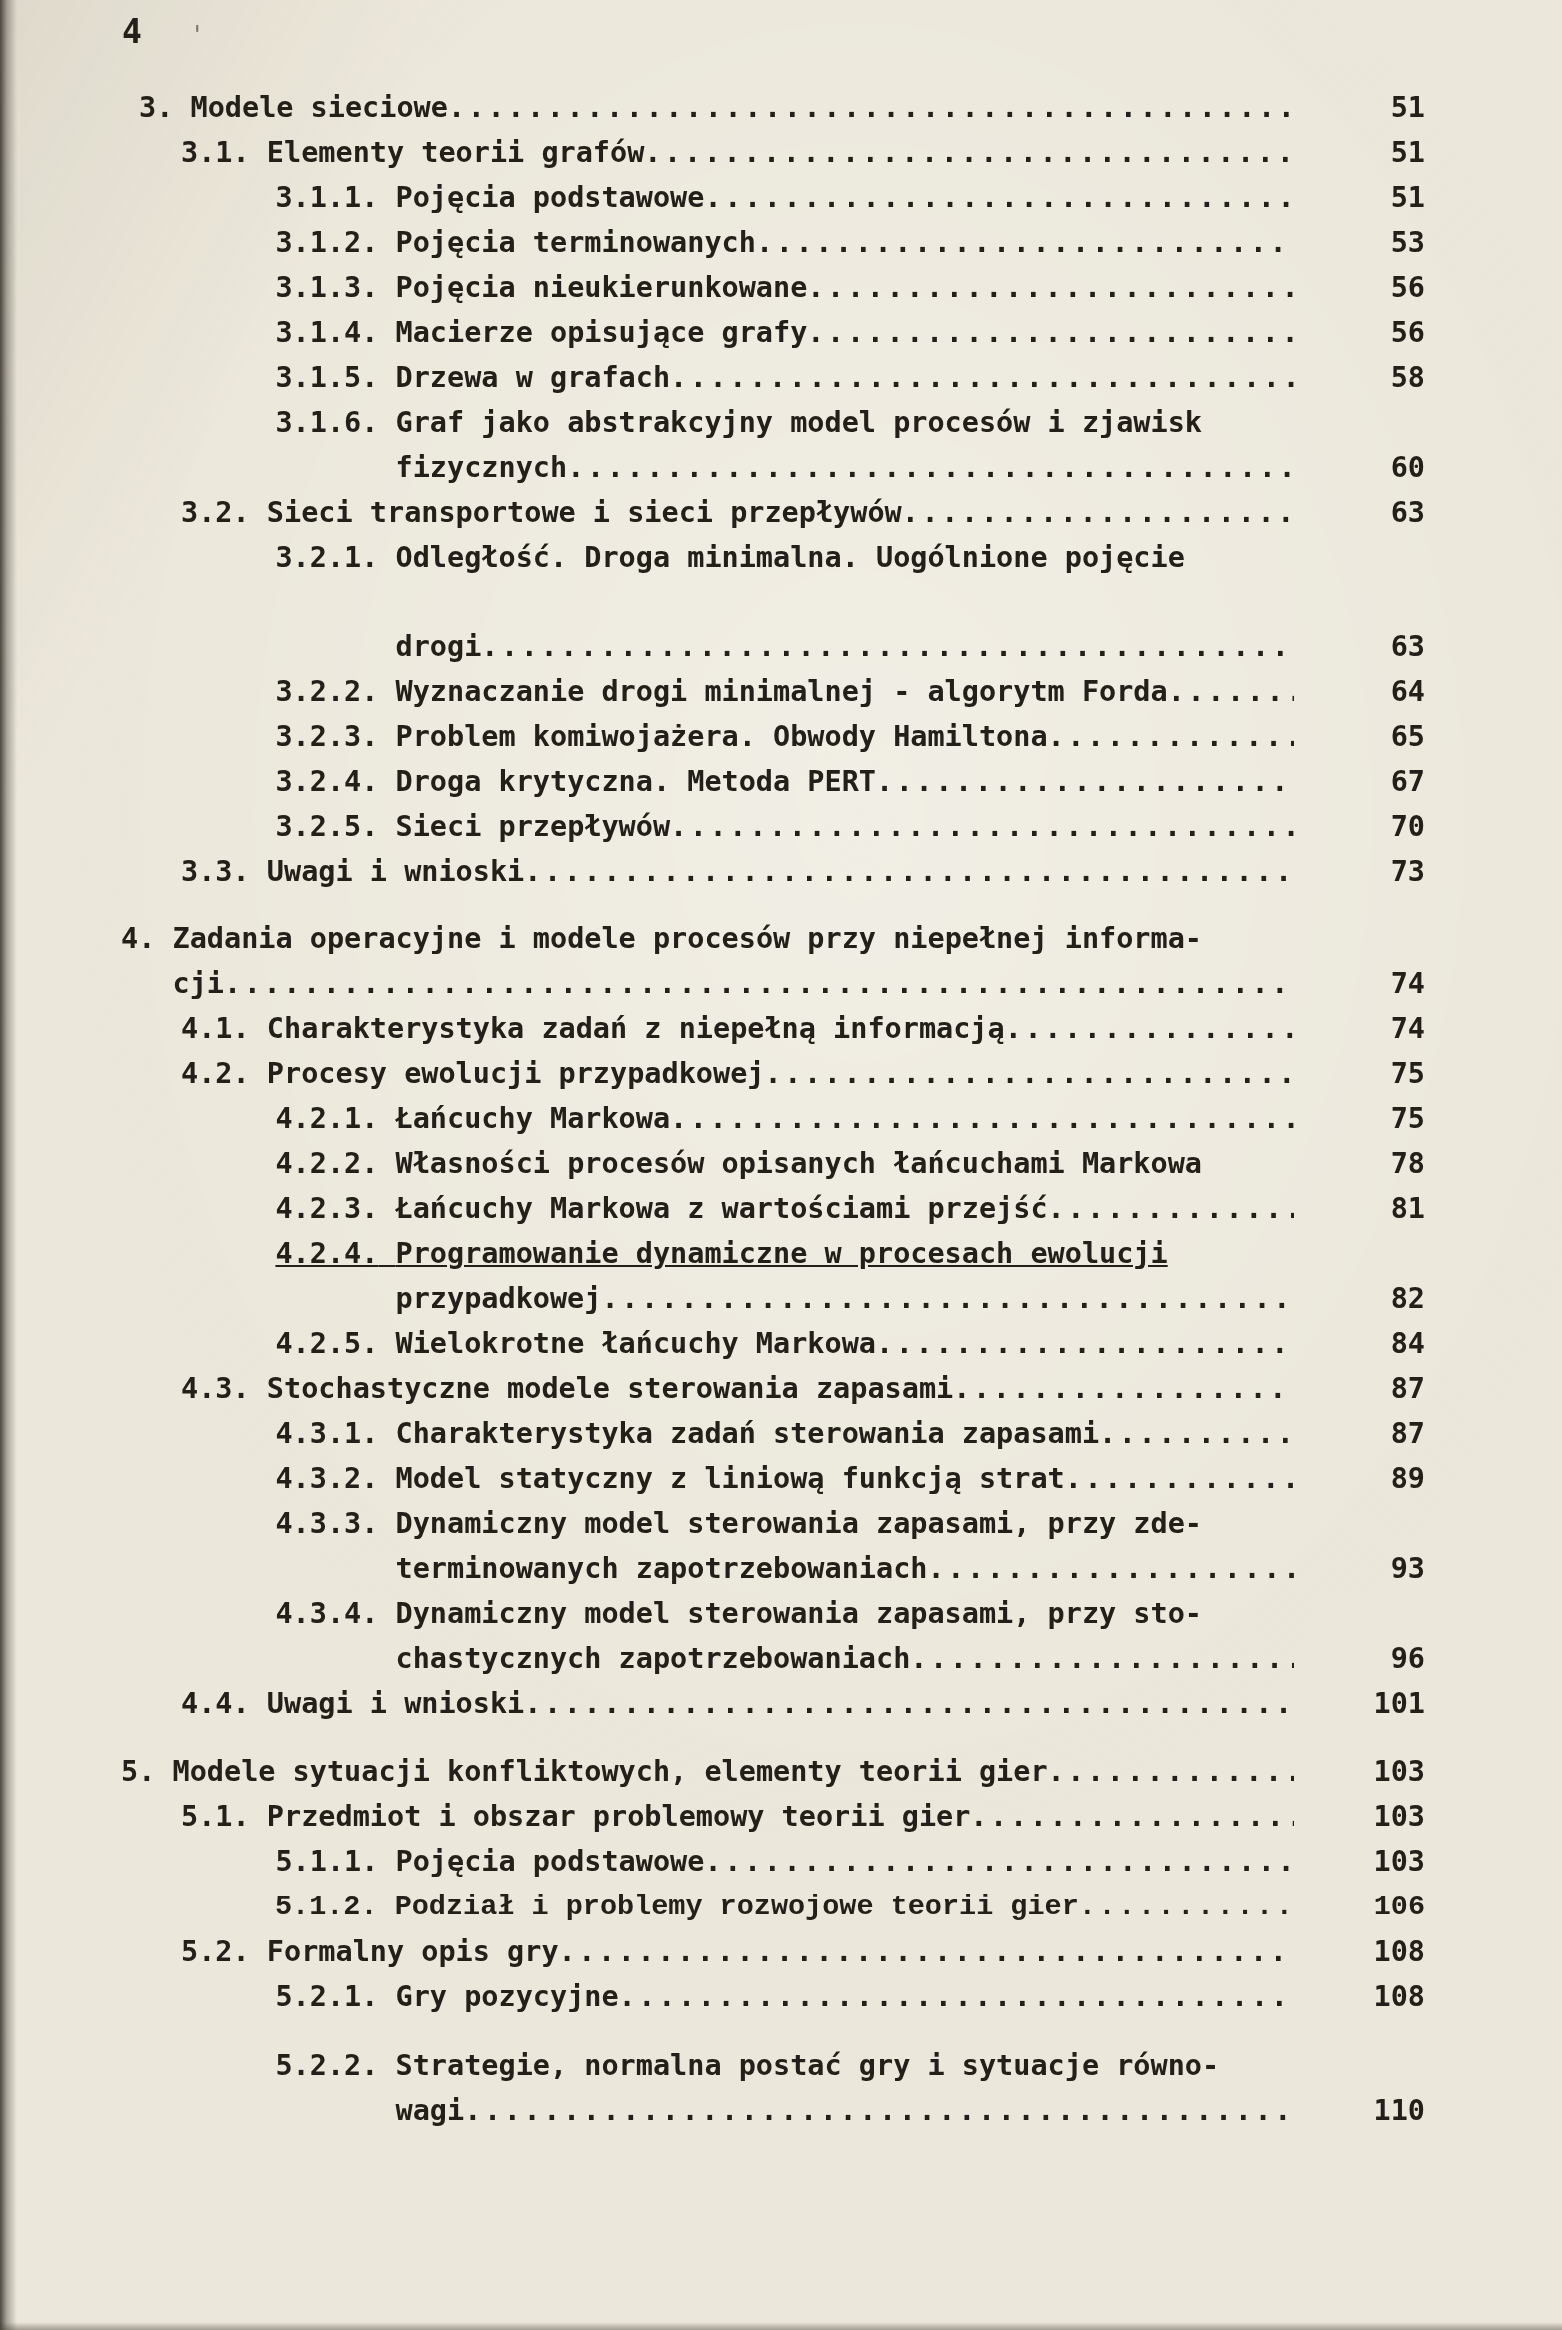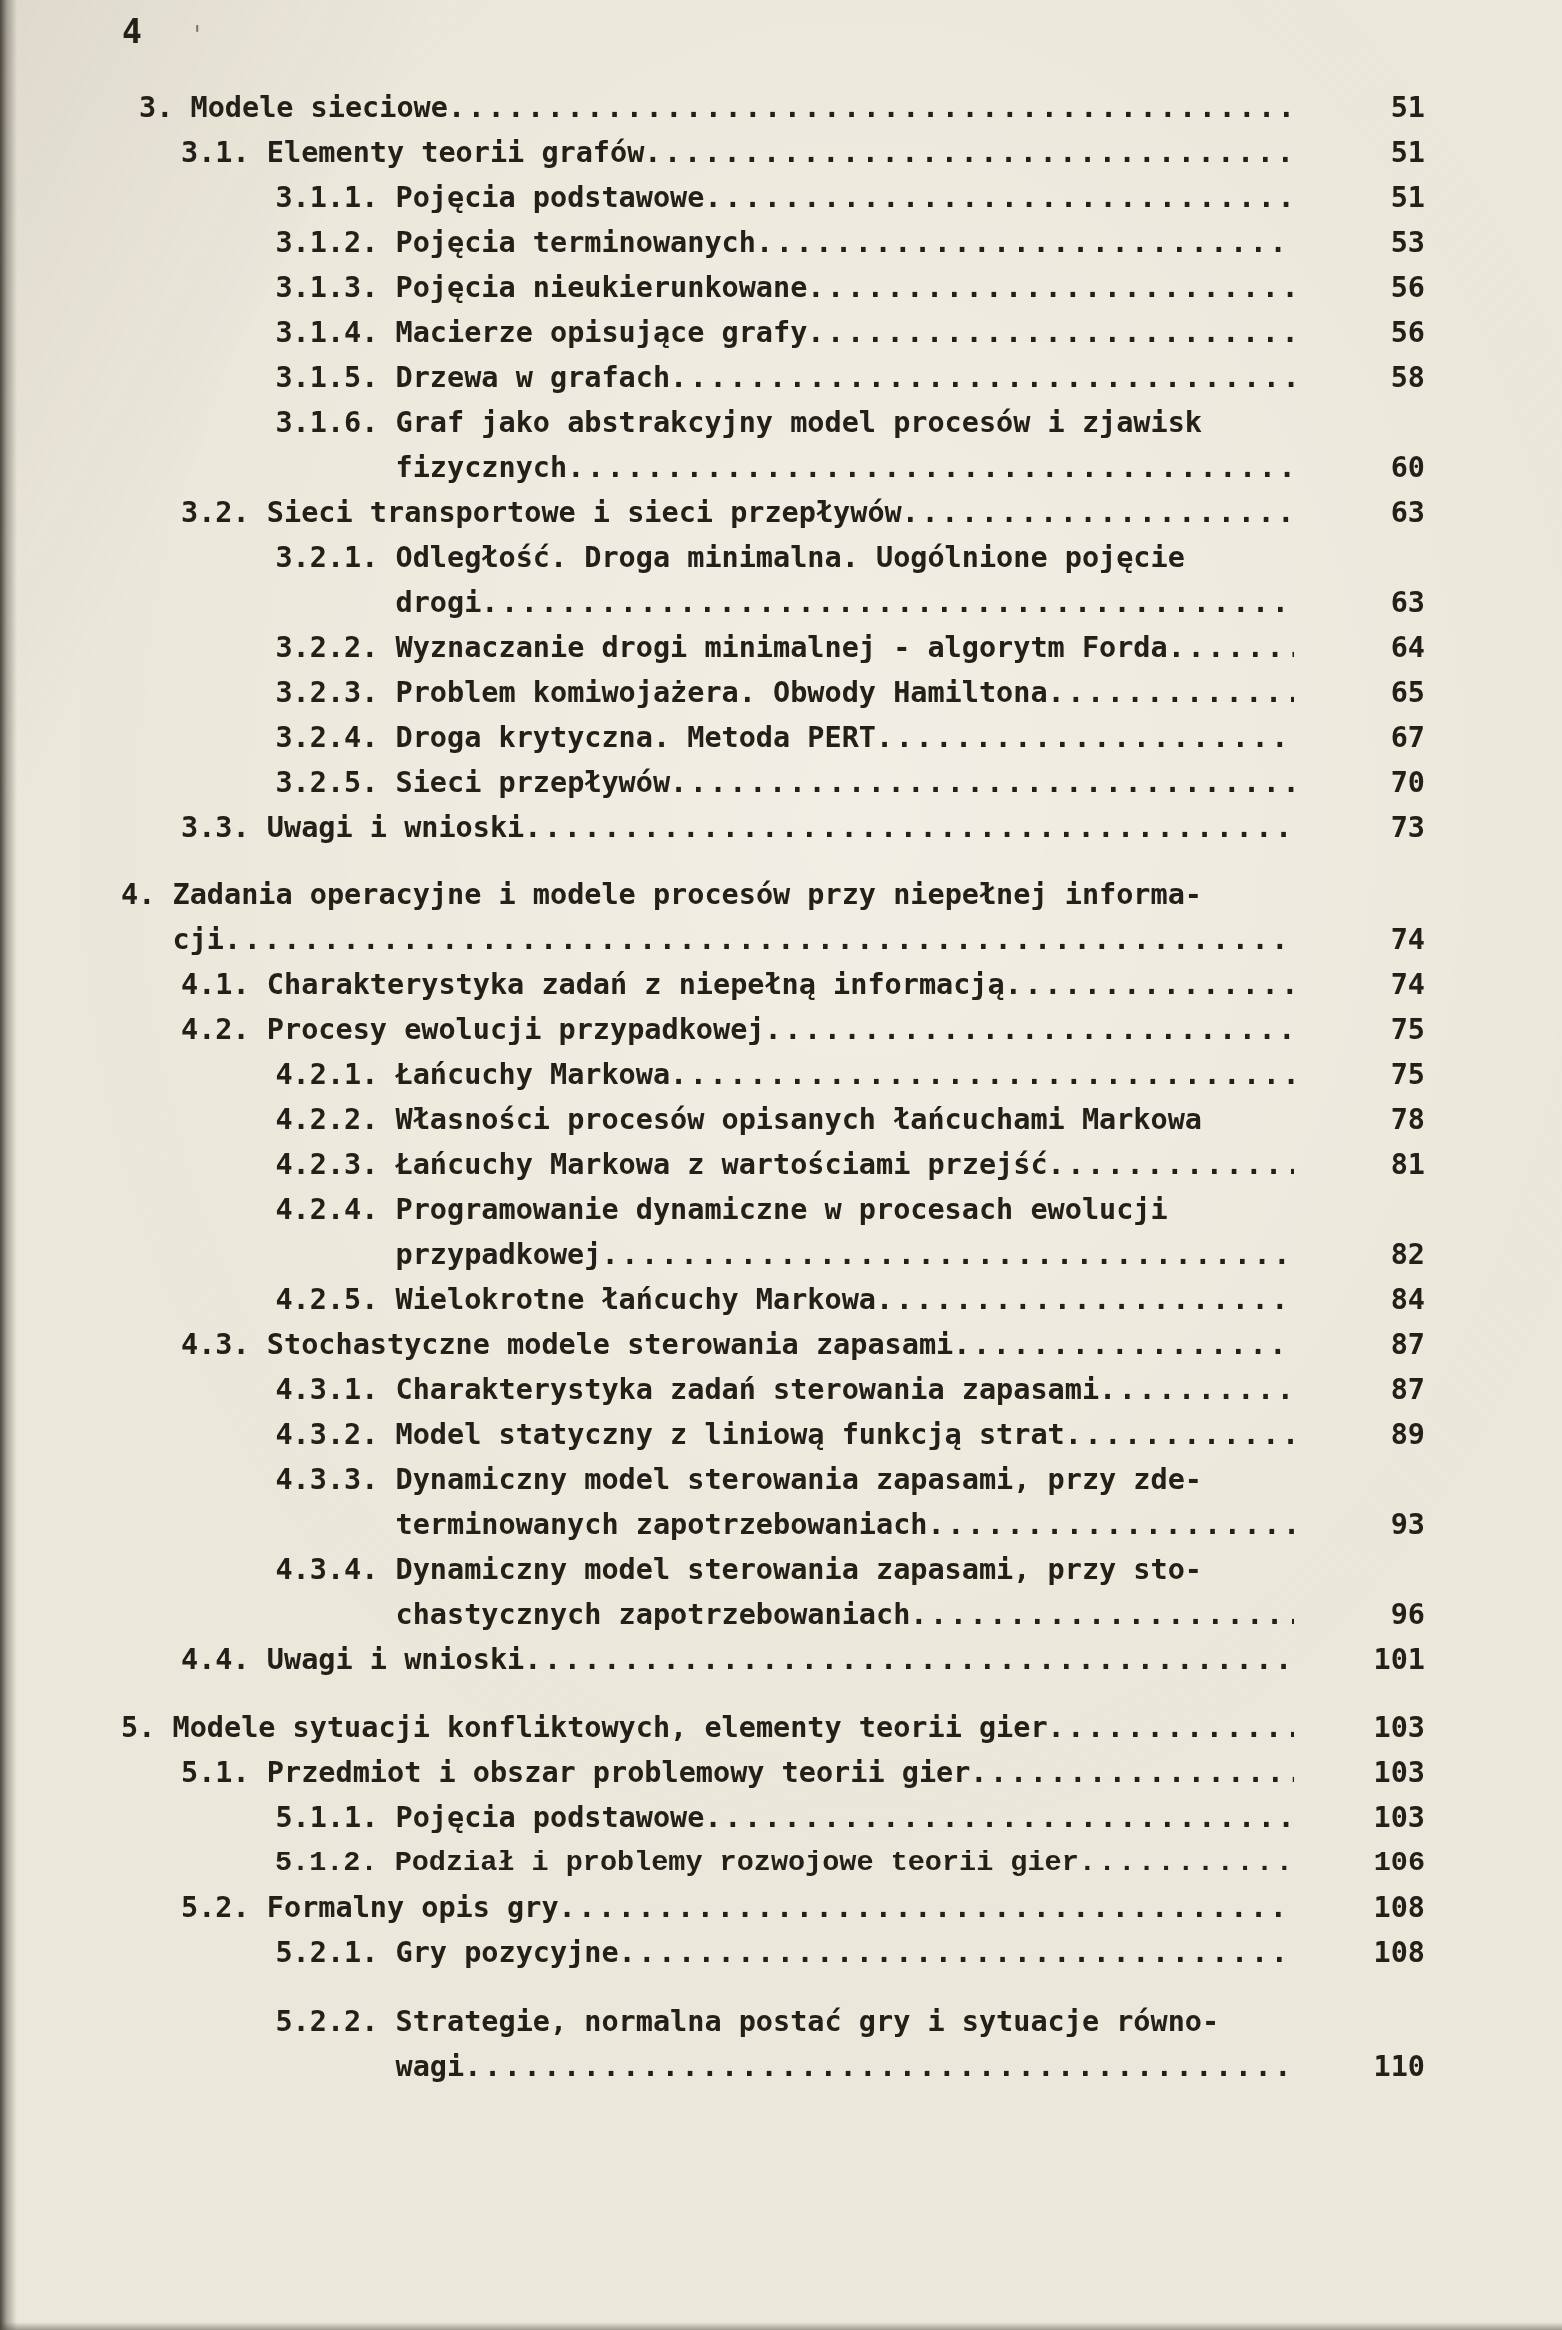--- a/index.html
+++ b/index.html
@@ -97,21 +97,21 @@
       <div class="row" style="padding-left: 3.5ch;">
         <span class="lead"><span>3.2.</span><span> </span><span>Sieci transportowe i sieci przepływów</span></span>
         <span class="dots"> ............................................................................................................................................</span>
         <span class="pg">63</span>
       </div>
     </div>
     <div class="entry">
       <div class="row" style="padding-left: 9ch;">
         <span class="lead"><span>3.2.1.</span><span> </span><span>Odległość. Droga minimalna. Uogólnione pojęcie</span></span>
       </div>
-      <div class="row" style="padding-left: 16ch;">
+      <div class="row" style="padding-left: 16ch; margin-top: 44px;">
         <span class="lead"><span>drogi</span></span>
         <span class="dots"> ............................................................................................................................................</span>
         <span class="pg">63</span>
       </div>
     </div>
     <div class="entry">
       <div class="row" style="padding-left: 9ch;">
         <span class="lead"><span>3.2.2.</span><span> </span><span>Wyznaczanie drogi minimalnej - algorytm Forda</span></span>
         <span class="dots"> ............................................................................................................................................</span>
         <span class="pg">64</span>
@@ -184,21 +184,21 @@
       </div>
     </div>
     <div class="entry">
       <div class="row" style="padding-left: 9ch;">
         <span class="lead"><span>4.2.3.</span><span> </span><span>Łańcuchy Markowa z wartościami przejść</span></span>
         <span class="dots"> ............................................................................................................................................</span>
         <span class="pg">81</span>
       </div>
     </div>
     <div class="entry">
-      <div class="row" style="padding-left: 9ch;">
+      <div class="row" style="padding-left: 9ch; text-decoration: underline;">
         <span class="lead"><span>4.2.4.</span><span> </span><span>Programowanie dynamiczne w procesach ewolucji</span></span>
       </div>
       <div class="row" style="padding-left: 16ch;">
         <span class="lead"><span>przypadkowej</span></span>
         <span class="dots"> ............................................................................................................................................</span>
         <span class="pg">82</span>
       </div>
     </div>
     <div class="entry">
       <div class="row" style="padding-left: 9ch;">

